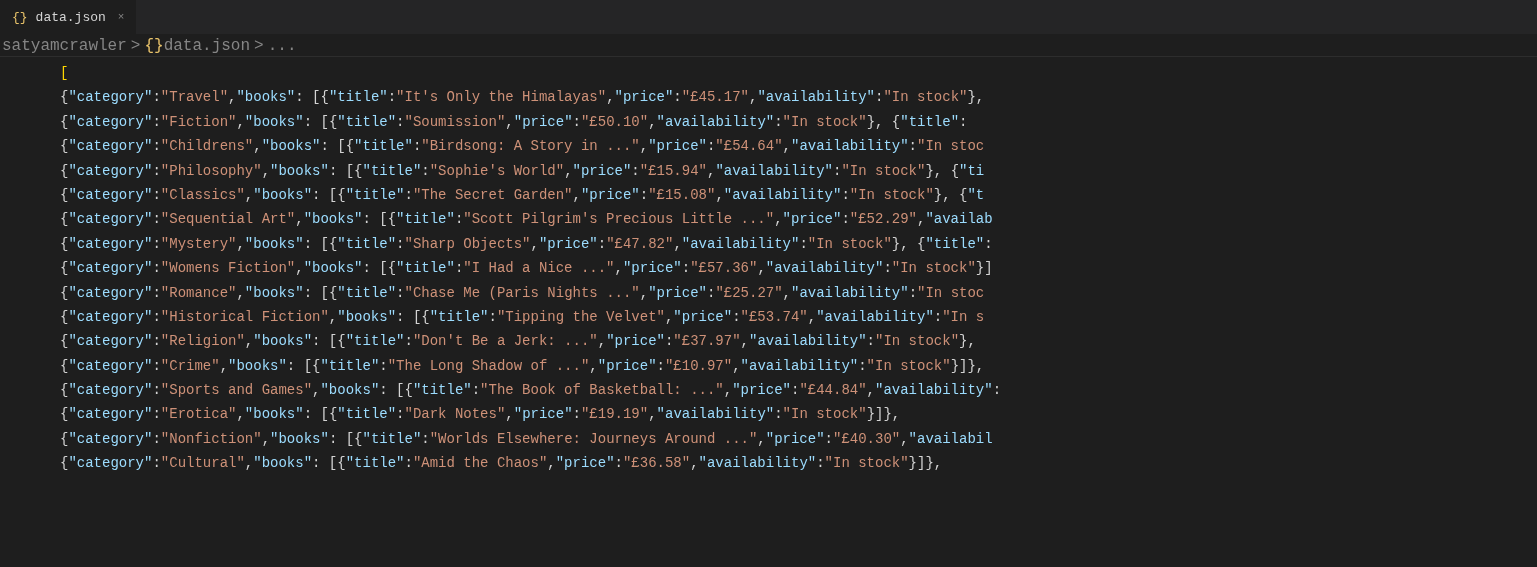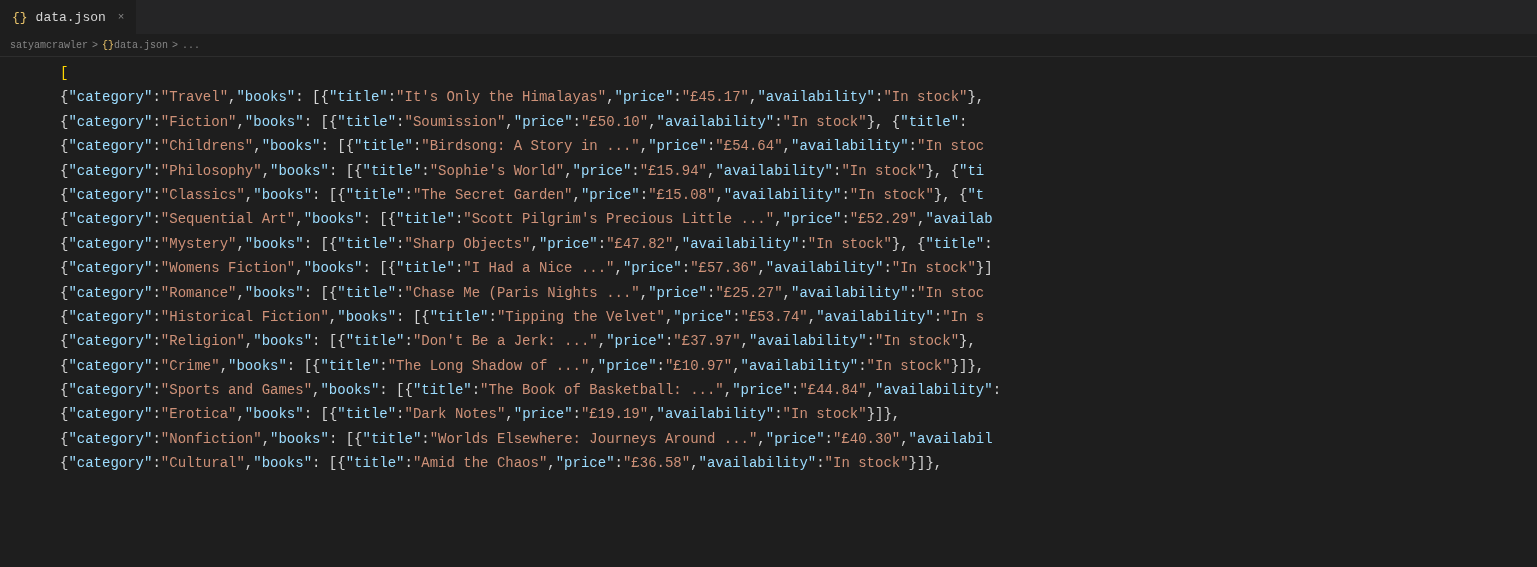--- a/index.html
+++ b/index.html
@@ -50,22 +50,22 @@
       cursor: pointer;
       margin-left: 4px;
     }
 
     
     .breadcrumb-bar {
       display: flex;
       align-items: center;
       background-color: #1e1e1e;
       height: 22px;
-      padding: 0 10px;
-      font-size: 10px;
+      padding: 0 2px;
+      font-size: 16px;
       color: #858585;
       border-bottom: 1px solid #2d2d2d;
     }
 
     .breadcrumb-sep {
       margin: 0 4px;
       color: #858585;
     }
 
     .breadcrumb-item {

